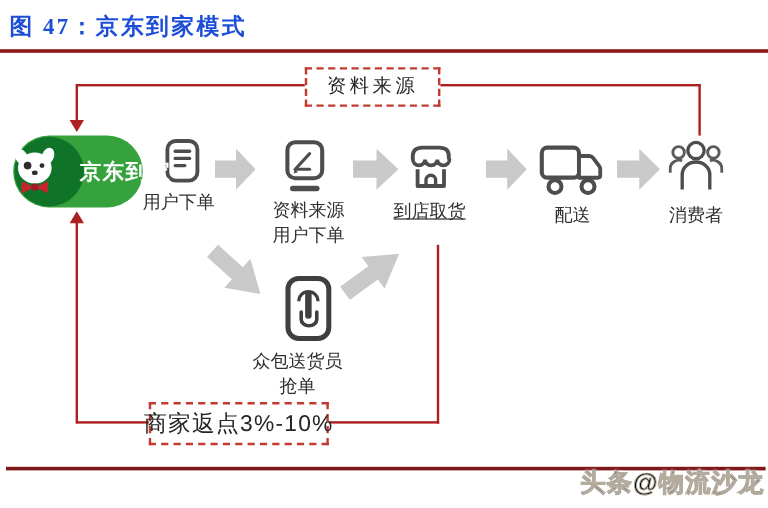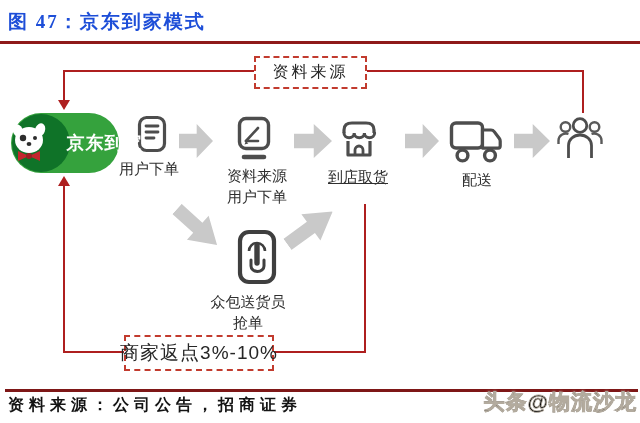--- a/index.html
+++ b/index.html
@@ -153,32 +153,32 @@
   <div class="harrow" style="left:514px; top:122px; width:36px; height:38px;"></div>
 
   <svg class="step-icon" style="left:557px; top:113px;" width="46" height="52" viewBox="0 0 46 52">
     <circle cx="8.5" cy="14" r="4.8" fill="#fff" stroke="#5a5a5a" stroke-width="2.4"></circle>
     <path d="M1.5 31 v-3.5 a7.5 7 0 0 1 10 -6.6" fill="none" stroke="#5a5a5a" stroke-width="2.4"></path>
     <circle cx="37.5" cy="14" r="4.8" fill="#fff" stroke="#5a5a5a" stroke-width="2.4"></circle>
     <path d="M44.5 31 v-3.5 a7.5 7 0 0 0 -10 -6.6" fill="none" stroke="#5a5a5a" stroke-width="2.4"></path>
     <circle cx="23" cy="12.5" r="6.8" fill="#fff" stroke="#4d4d4d" stroke-width="2.8"></circle>
     <path d="M11.5 45 V32.5 a11.5 10.5 0 0 1 23 0 V45" fill="#fff" stroke="#4d4d4d" stroke-width="2.8"></path>
   </svg>
+  <div class="step-label" style="left:540px; top:169px; width:80px;">消费者</div>
 
   <div class="harrow" style="left:170px; top:209px; width:54px; height:36px; transform:rotate(42deg);"></div>
   <div class="harrow" style="left:282px; top:210px; width:56px; height:36px; transform:rotate(-36deg);"></div>
 
   <svg class="step-icon" style="left:237px; top:229px;" width="40" height="56" viewBox="0 0 40 56">
     <rect x="3" y="3" width="34" height="50" rx="9" fill="#fff" stroke="#3f3f3f" stroke-width="4.2"></rect>
     <path d="M12 22 a8 8 0 1 1 16 0" fill="none" stroke="#3f3f3f" stroke-width="2.6"></path>
     <line x1="20" y1="16" x2="20" y2="34" stroke="#3f3f3f" stroke-width="5.4" stroke-linecap="round"></line>
     <path d="M14 31 v6 a6.5 5.5 0 0 0 13 0 v-6" fill="none" stroke="#3f3f3f" stroke-width="3" stroke-linecap="round"></path>
   </svg>
   <div class="step-label" style="left:193px; top:291px; width:110px;">
     <div>众包送货员</div>
     <div>抢单</div>
   </div>
 
   <div class="footer-rule"></div>
-  <div class="source-text">资料来源：公司公告，招商证券</div>
   <div class="watermark">头条@物流沙龙</div>
 
 </div>
 
 </body></html>

